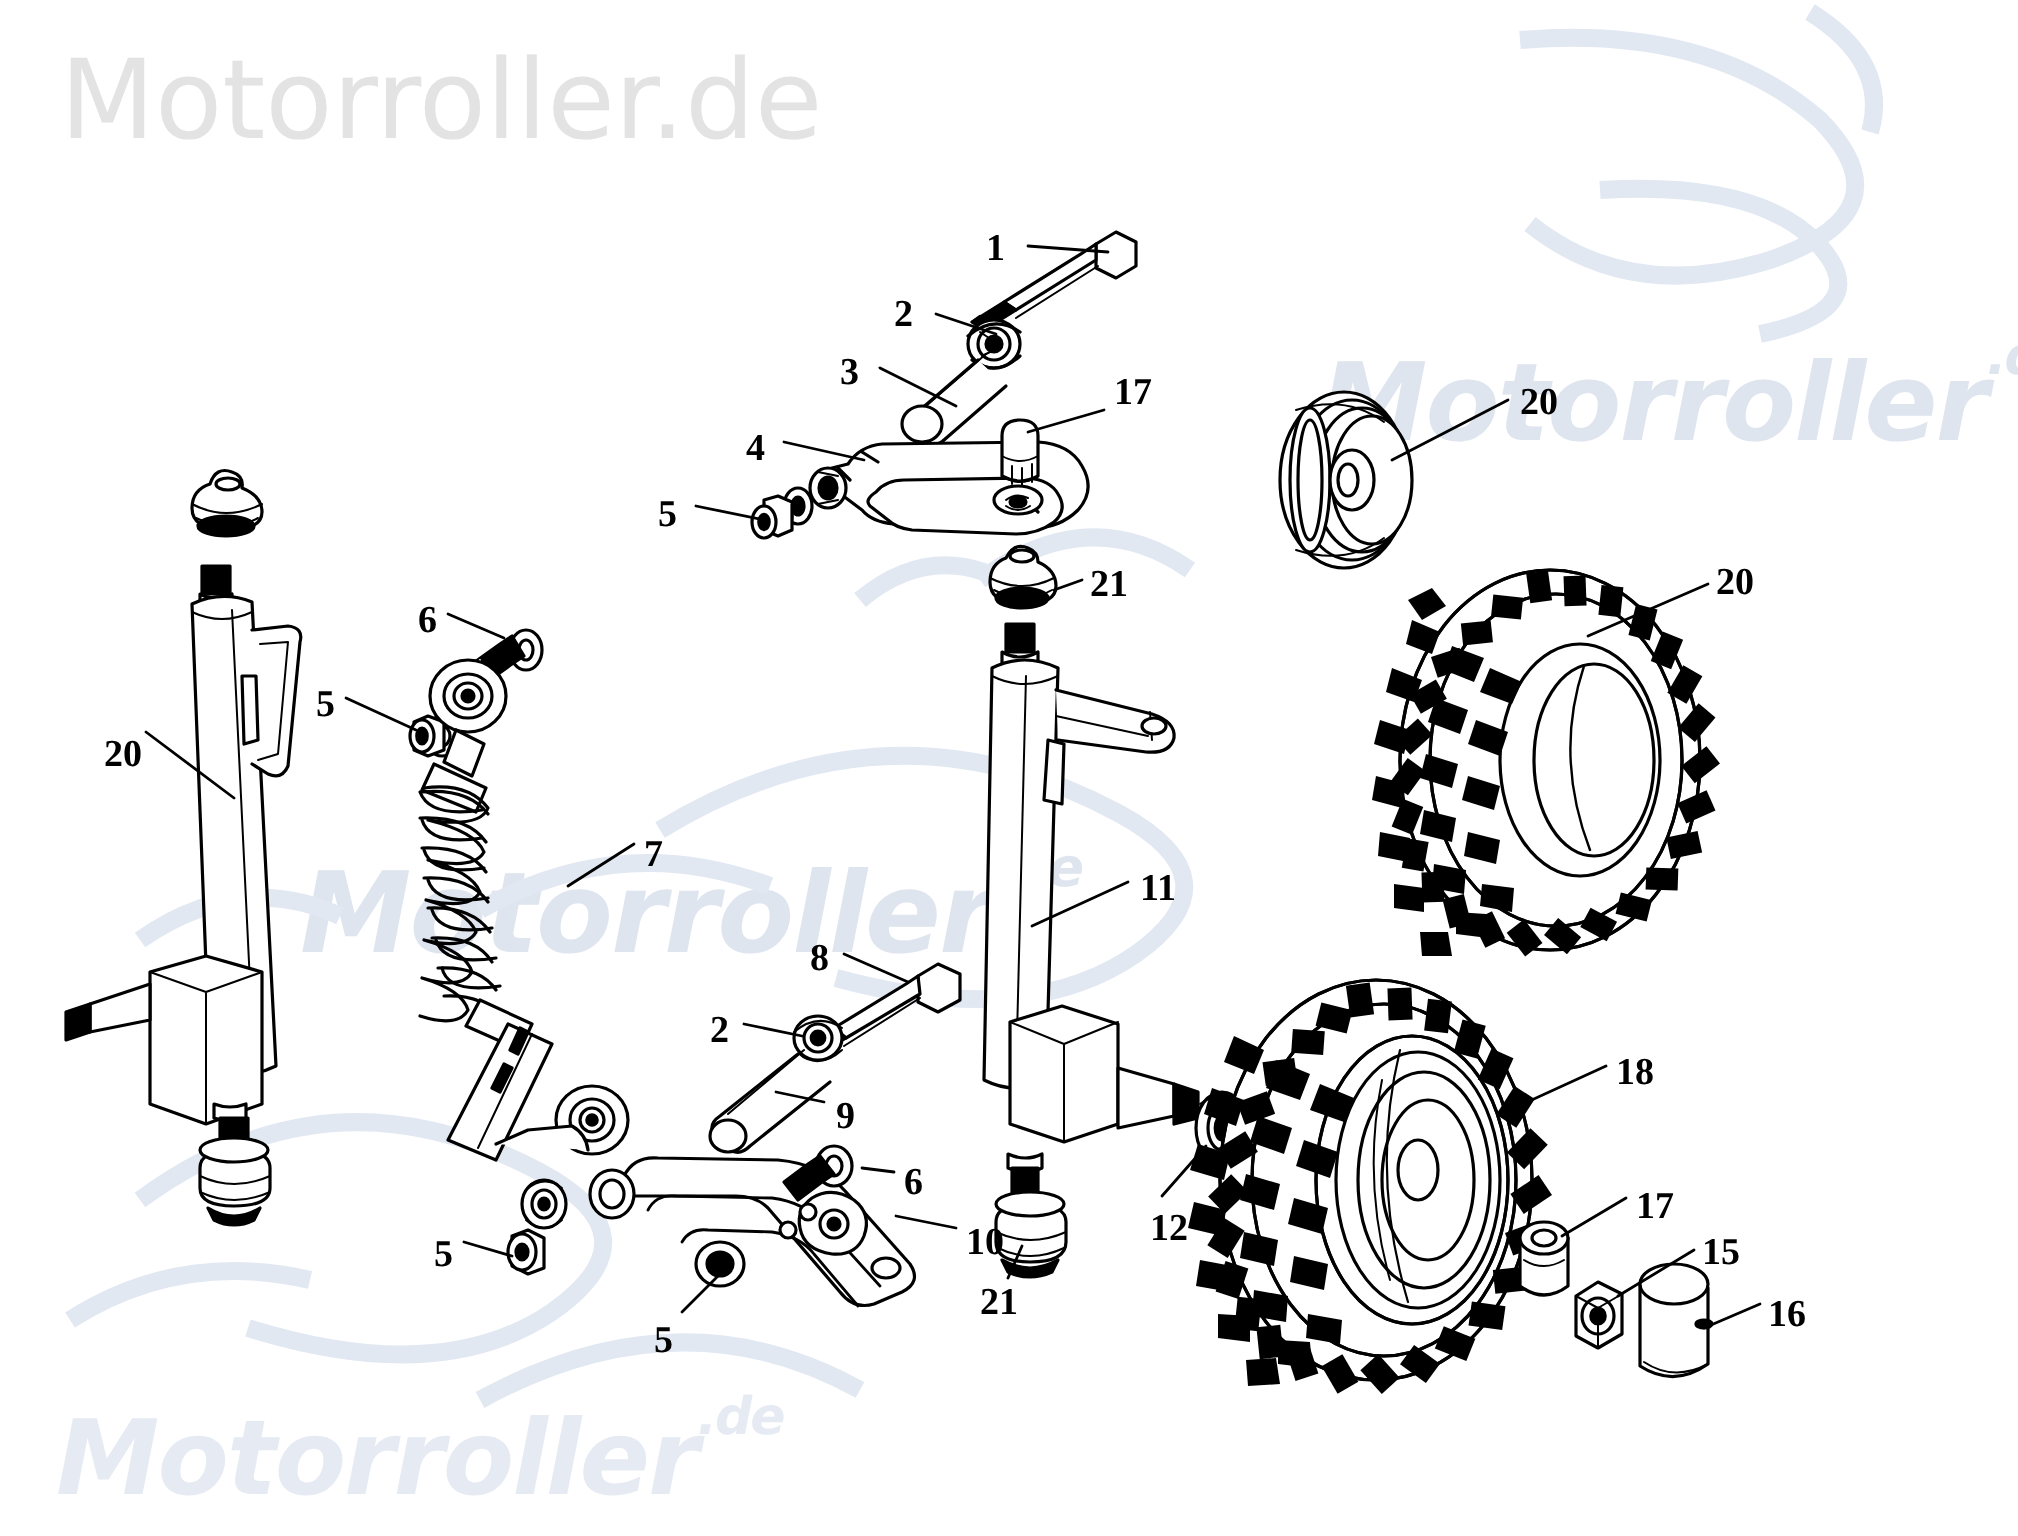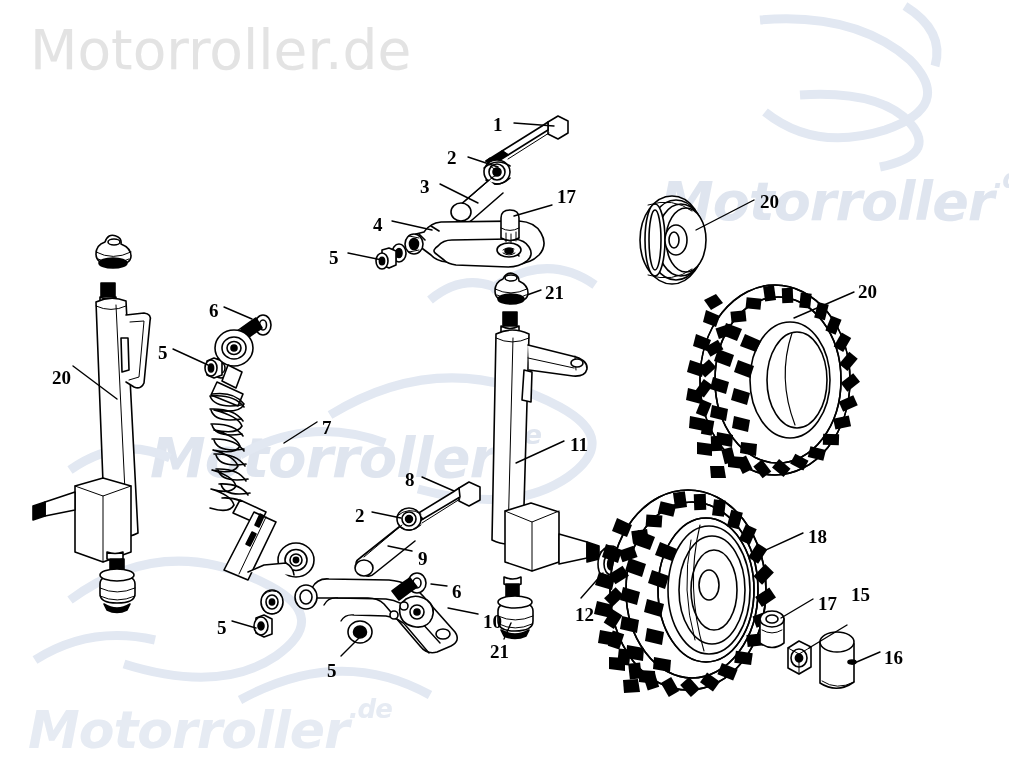--- a/index.html
+++ b/index.html
@@ -527,19 +527,19 @@
   <div class="callout" style="left:322px;top:418px">7</div>
   <div class="callout" style="left:570px;top:435px">11</div>
   <div class="callout" style="left:405px;top:470px">8</div>
   <div class="callout" style="left:355px;top:506px">2</div>
   <div class="callout" style="left:808px;top:527px">18</div>
   <div class="callout" style="left:418px;top:549px">9</div>
   <div class="callout" style="left:452px;top:582px">6</div>
   <div class="callout" style="left:483px;top:612px">10</div>
   <div class="callout" style="left:575px;top:605px">12</div>
   <div class="callout" style="left:818px;top:594px">17</div>
-  <div class="callout" style="left:851px;top:585px">15</div>
+  <div class="callout" style="left:851px;top:617px">15</div>
   <div class="callout" style="left:884px;top:648px">16</div>
   <div class="callout" style="left:217px;top:618px">5</div>
   <div class="callout" style="left:327px;top:661px">5</div>
   <div class="callout" style="left:490px;top:642px">21</div>
 
 </div>
 
 </body></html>

